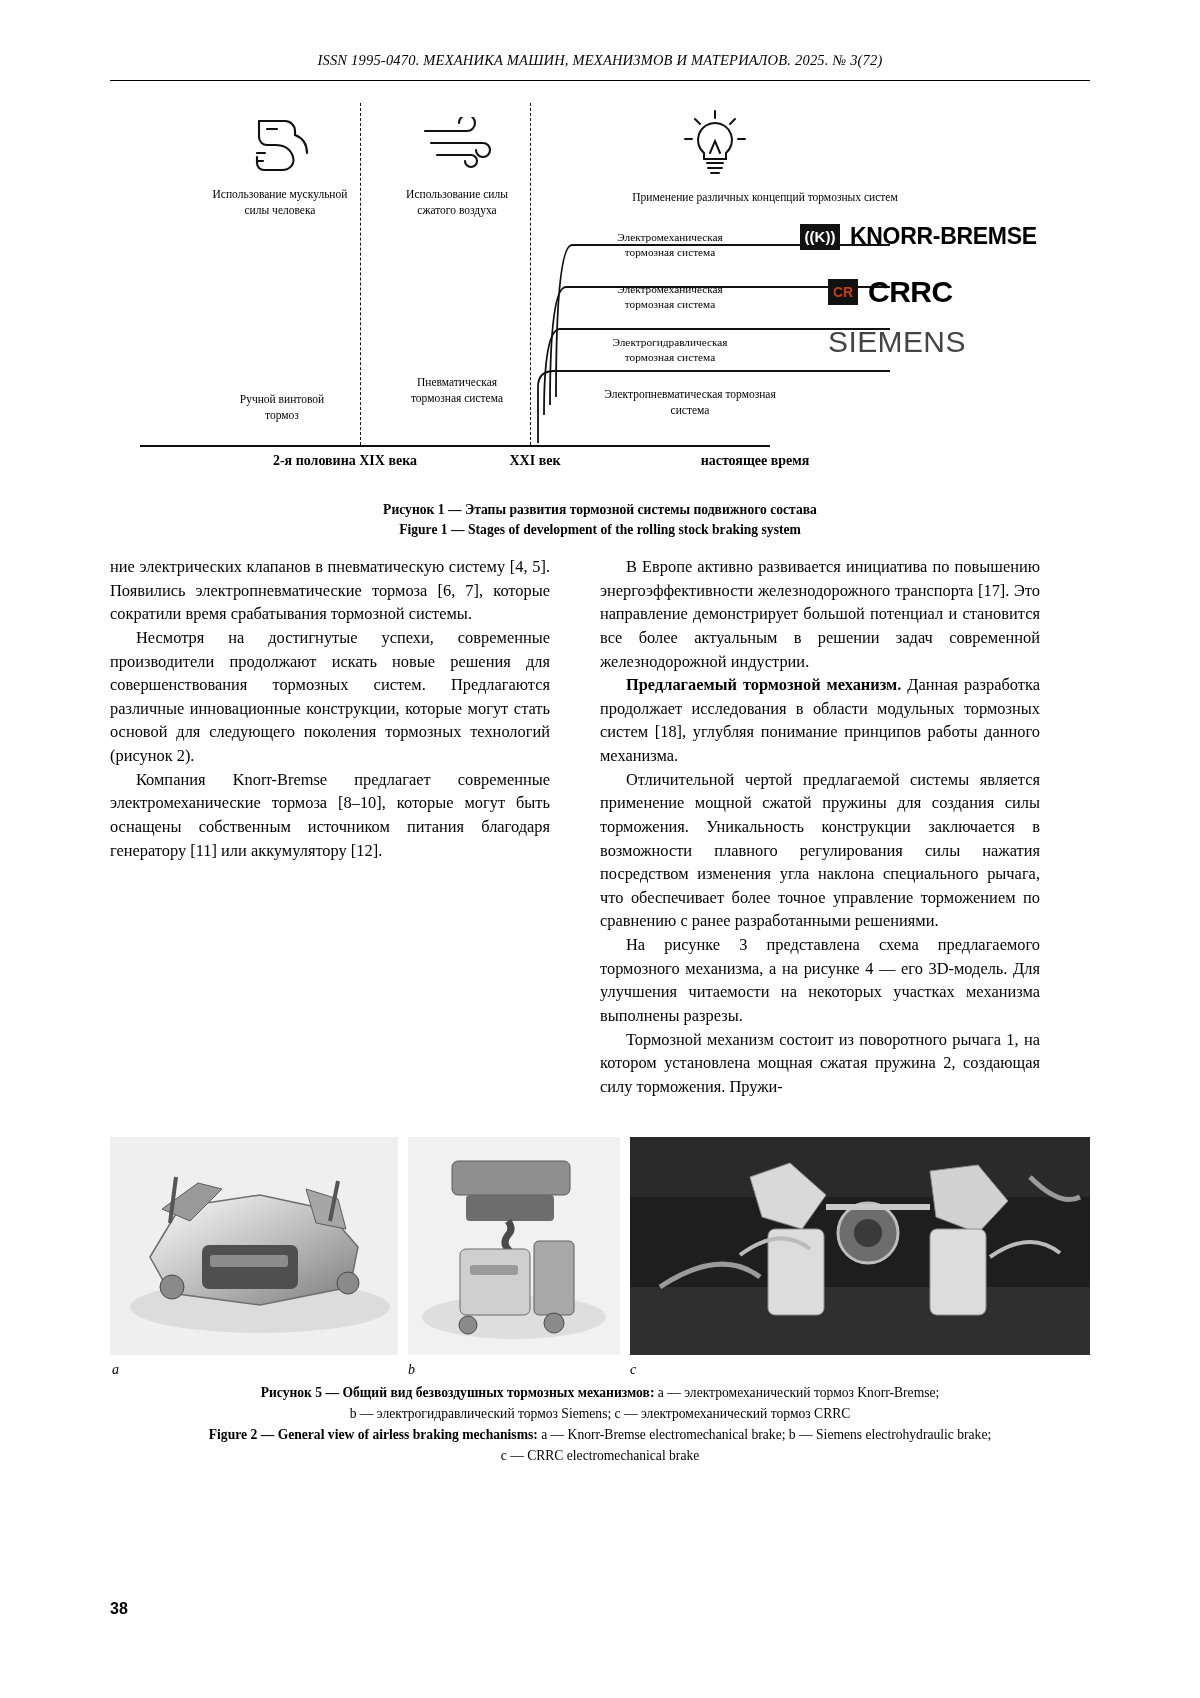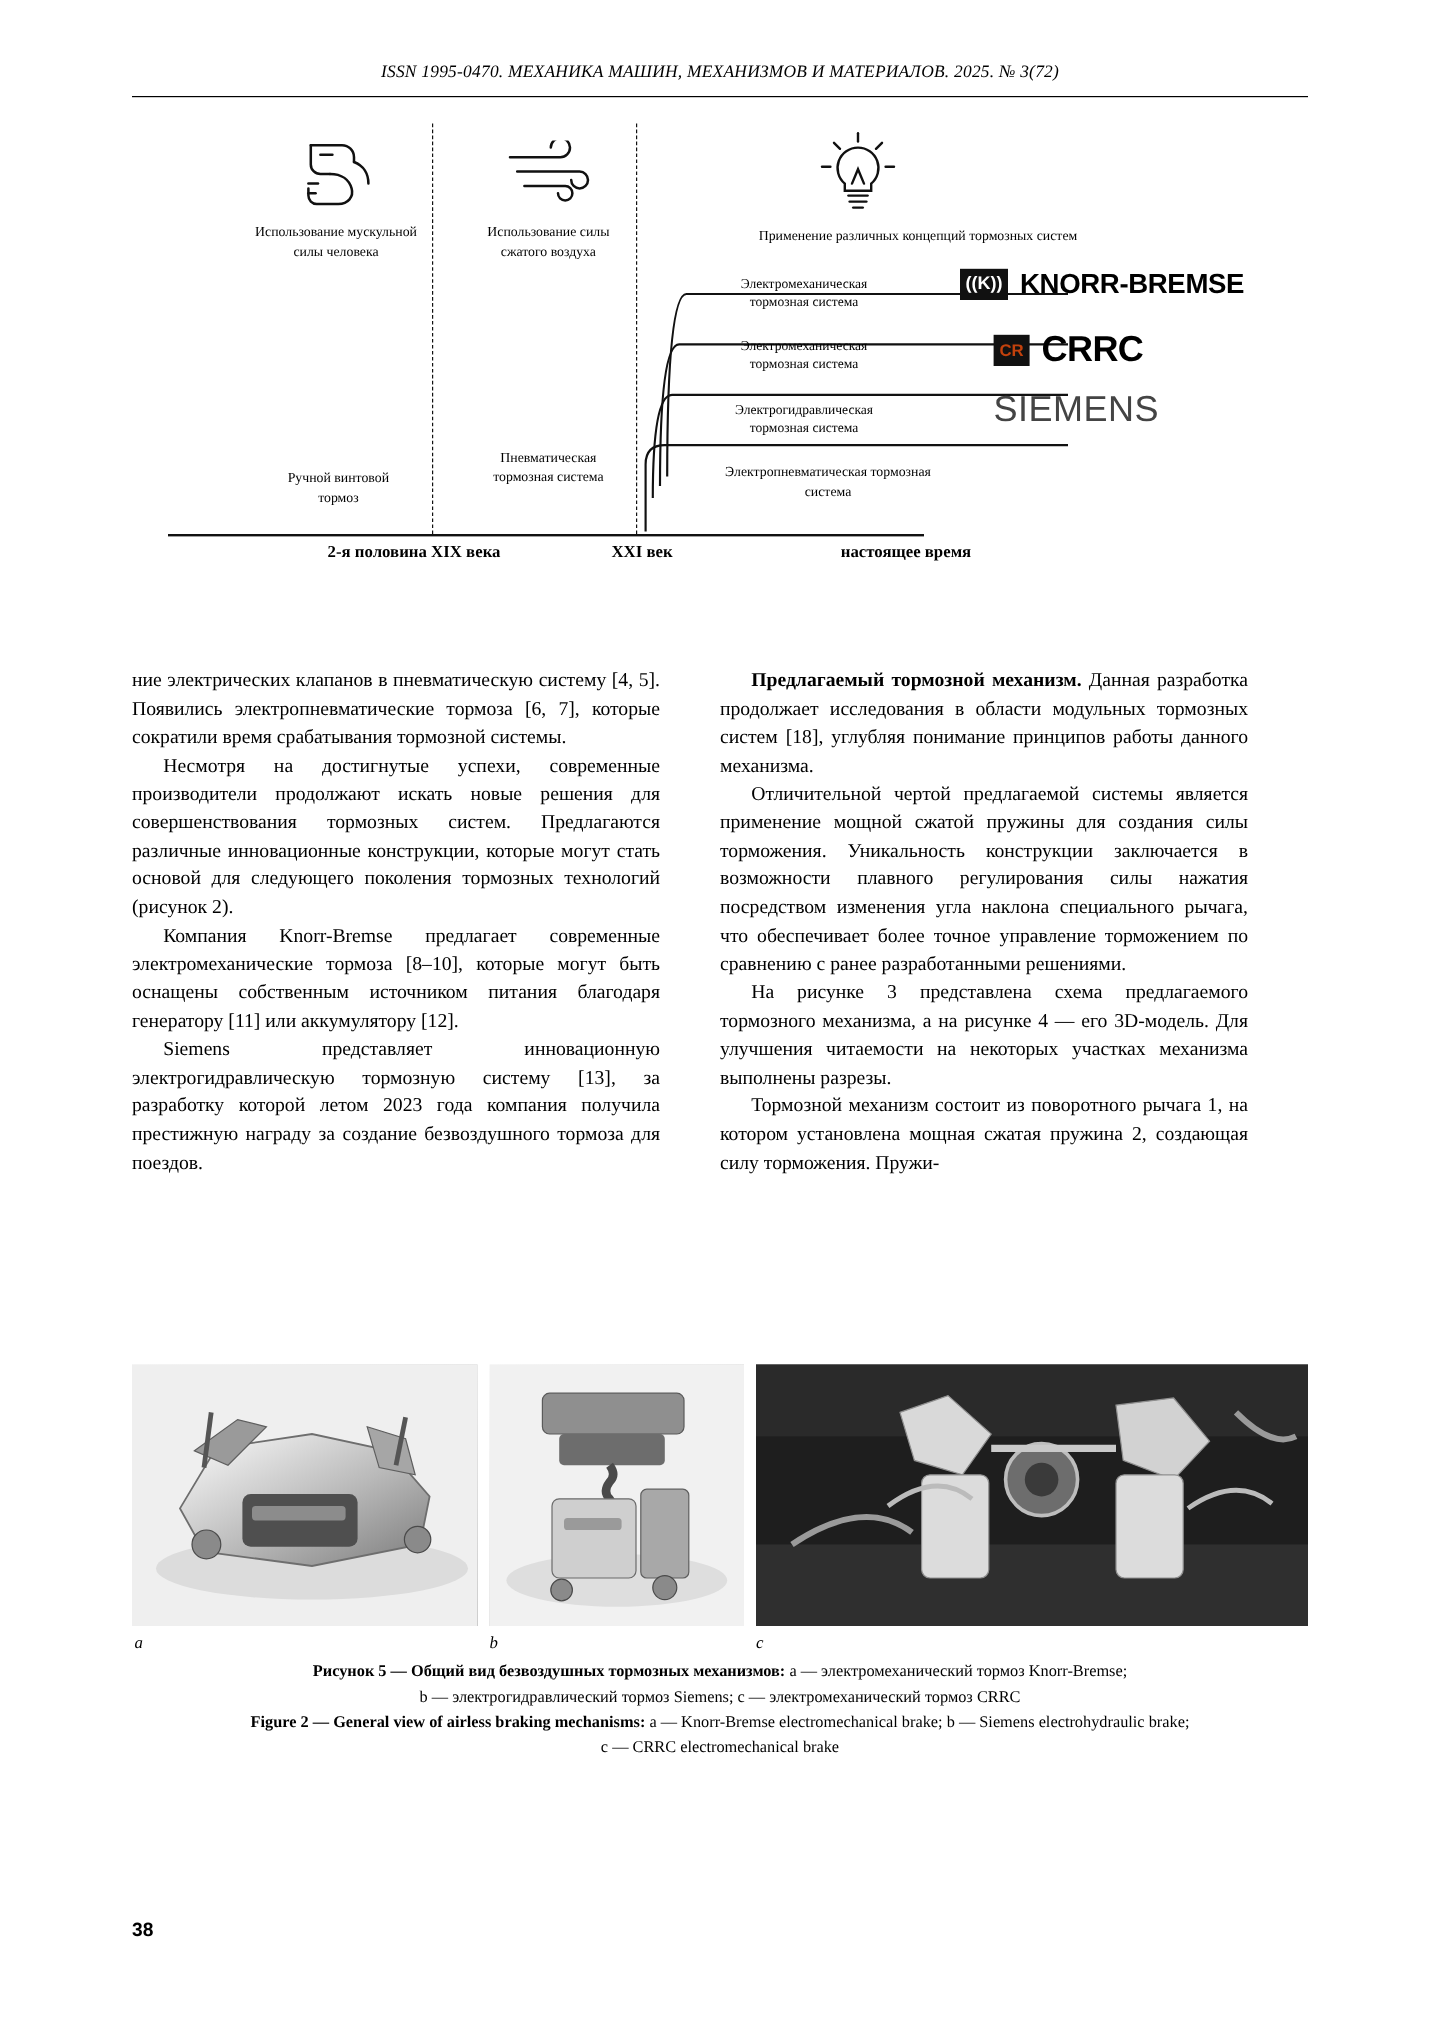--- a/index.html
+++ b/index.html
@@ -304,29 +304,33 @@
     </div>
     <div class="lbl" style="left:455px; top:292px; width:250px;">
       Электропневматическая тормозная<br>система
     </div>
 
     <div class="era" style="left:110px; top:358px; width:250px;">2-я половина XIX века</div>
     <div class="era" style="left:340px; top:358px; width:170px;">XXI век</div>
     <div class="era" style="left:530px; top:358px; width:230px;">настоящее время</div>
   </div>
 
+  <div class="fig1cap">
+    <div>Рисунок 1 — Этапы развития тормозной системы подвижного состава</div>
+    <div>Figure 1 — Stages of development of the rolling stock braking system</div>
+  </div>
 
   <div class="col left">
     <p class="noind">ние электрических клапанов в пневматическую систему [4, 5]. Появились электропневматические тормоза [6, 7], которые сократили время срабатывания тормозной системы.</p>
     <p>Несмотря на достигнутые успехи, современные производители продолжают искать новые решения для совершенствования тормозных систем. Предлагаются различные инновационные конструкции, которые могут стать основой для следующего поколения тормозных технологий (рисунок 2).</p>
     <p>Компания Knorr-Bremse предлагает современные электромеханические тормоза [8–10], которые могут быть оснащены собственным источником питания благодаря генератору [11] или аккумулятору [12].</p>
-    <p>Siemens представляет инновационную электрогидравлическую тормозную систему [13], за разработку которой летом 2023 года компания получила престижную награду за создание безвоздушного тормоза для поездов.</p>
   </div>
 
   <div class="col right">
+    <p>В Европе активно развивается инициатива по повышению энергоэффективности железнодорожного транспорта [17]. Это направление демонстрирует большой потенциал и становится все более актуальным в решении задач современной железнодорожной индустрии.</p>
     <p>
       <span class="b">Предлагаемый тормозной механизм.</span>
       <span> Данная разработка продолжает исследования в области модульных тормозных систем [18], углубляя понимание принципов работы данного механизма.</span>
     </p>
     <p>Отличительной чертой предлагаемой системы является применение мощной сжатой пружины для создания силы торможения. Уникальность конструкции заключается в возможности плавного регулирования силы нажатия посредством изменения угла наклона специального рычага, что обеспечивает более точное управление торможением по сравнению с ранее разработанными решениями.</p>
     <p>На рисунке 3 представлена схема предлагаемого тормозного механизма, а на рисунке 4 — его 3D-модель. Для улучшения читаемости на некоторых участках механизма выполнены разрезы.</p>
     <p>Тормозной механизм состоит из поворотного рычага 1, на котором установлена мощная сжатая пружина 2, создающая силу торможения. Пружи-</p>
   </div>
 
   <div class="fig2">

